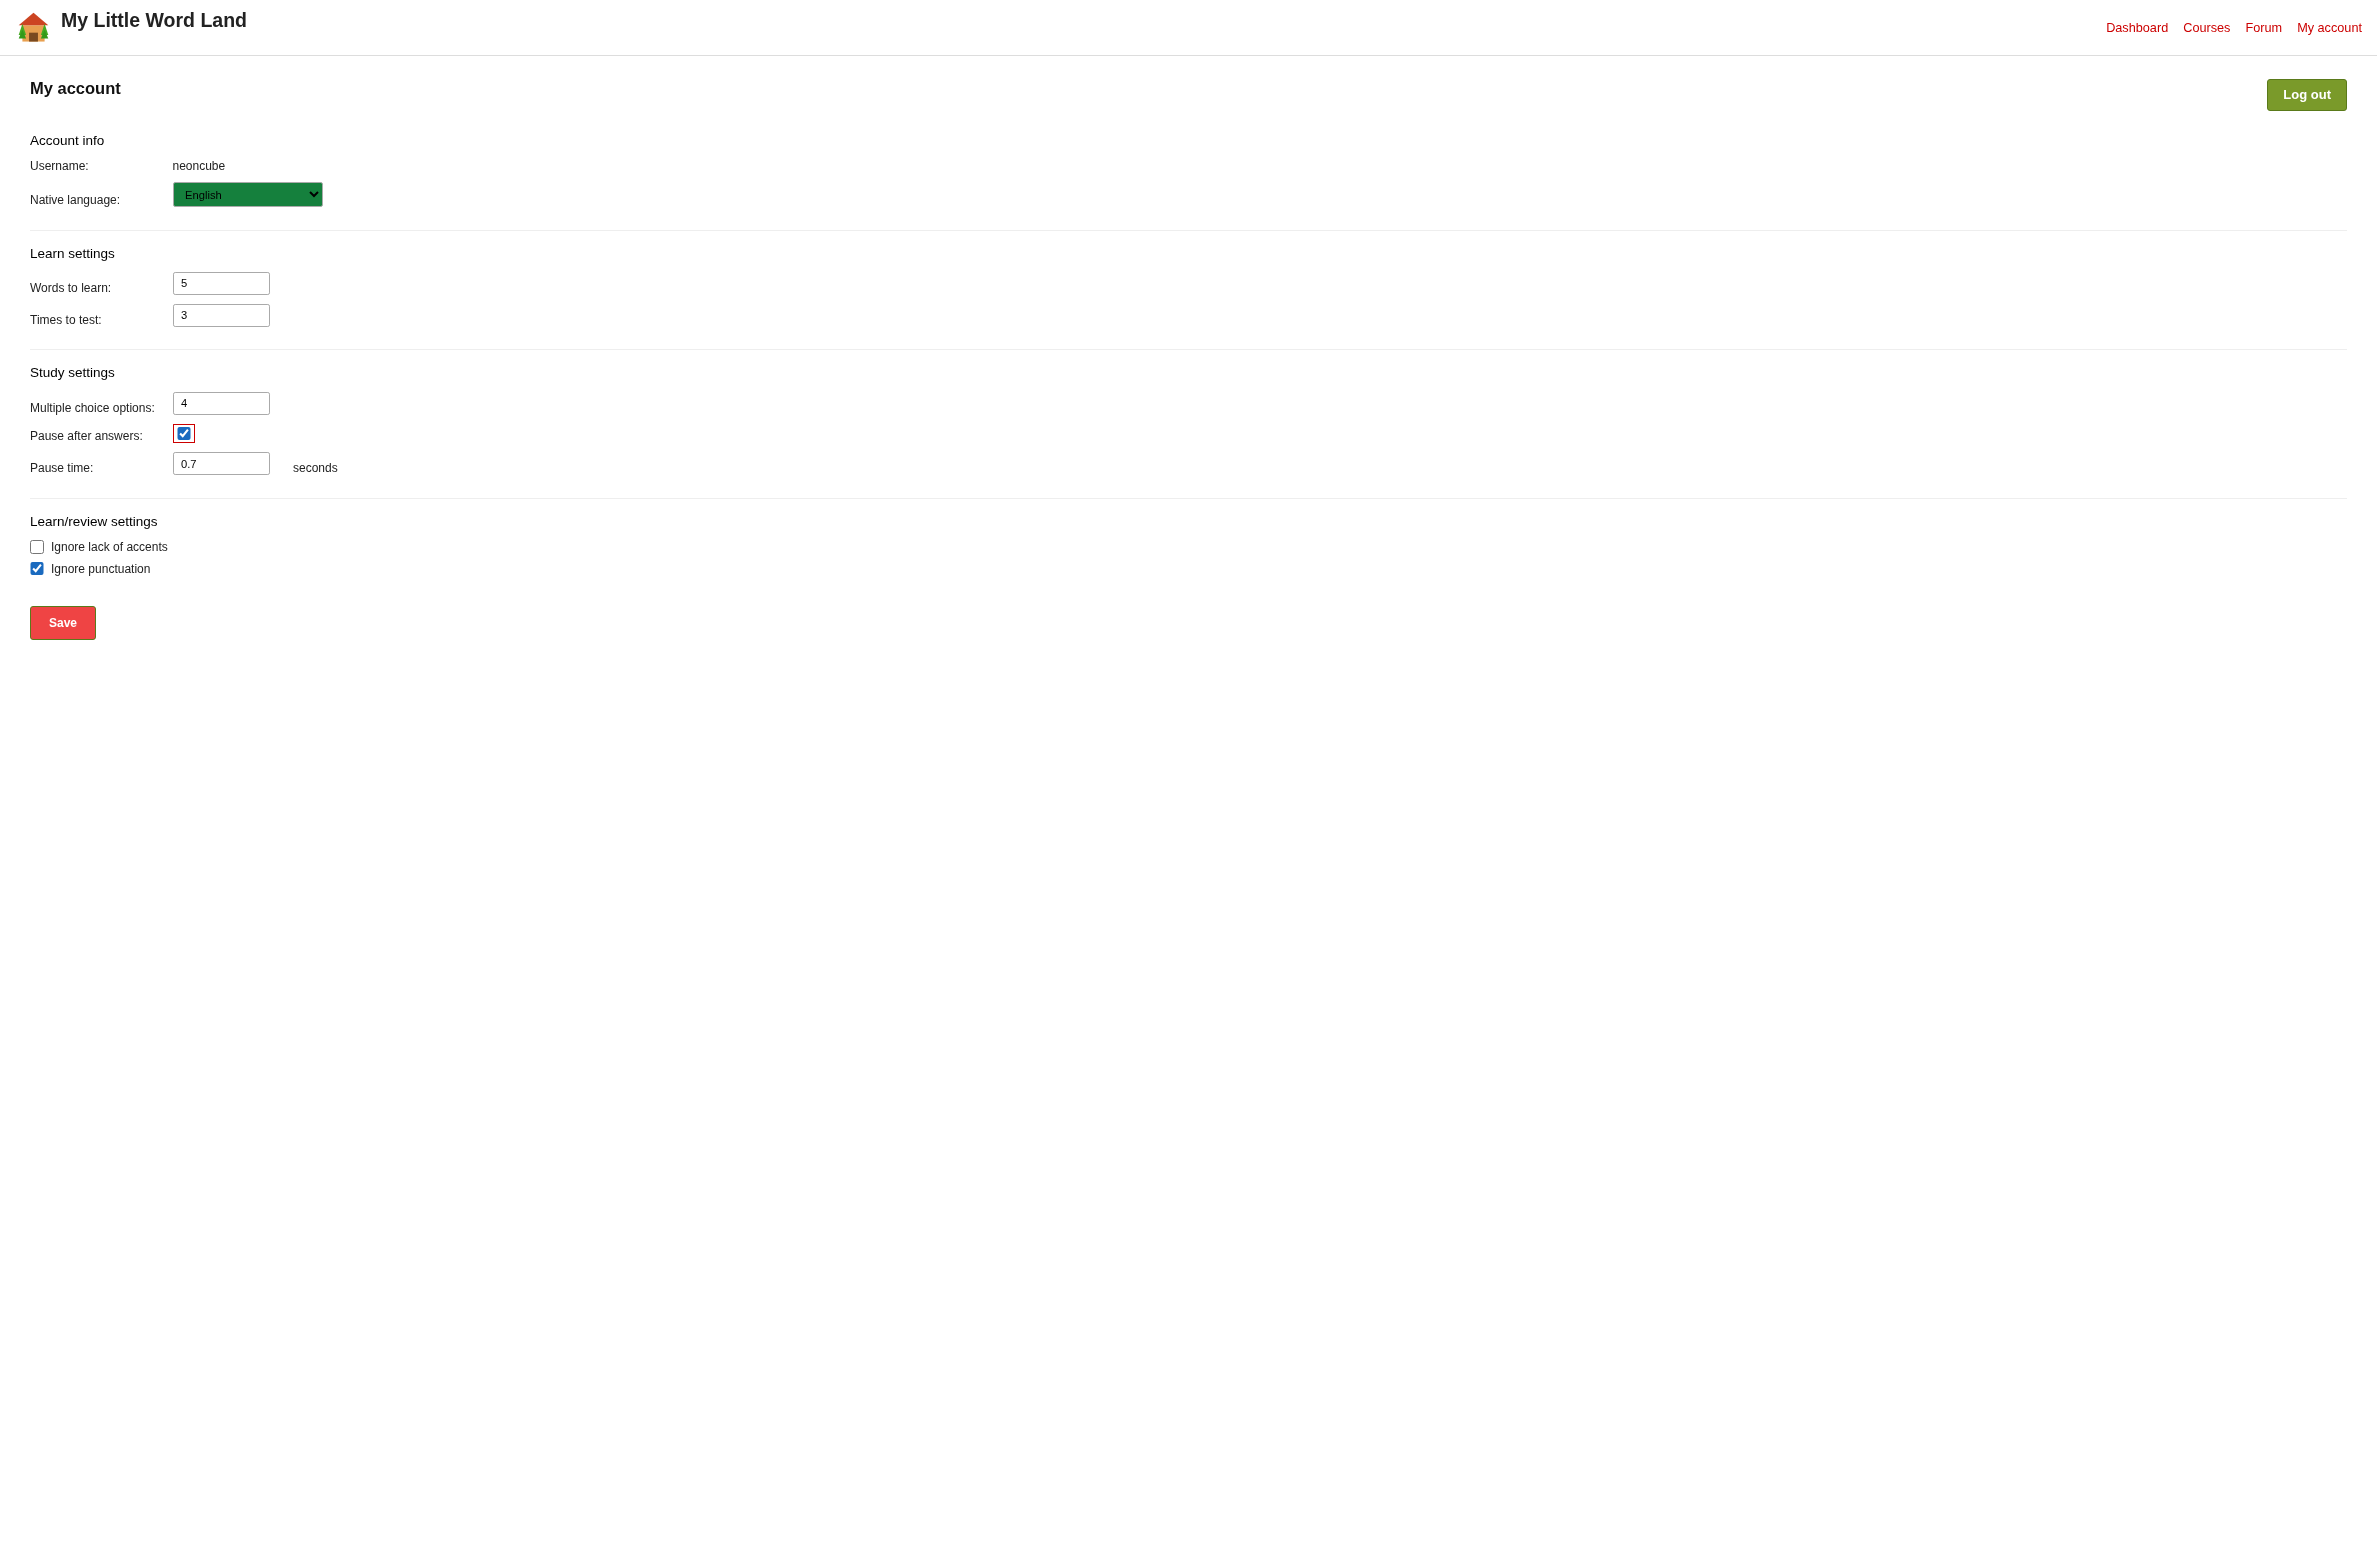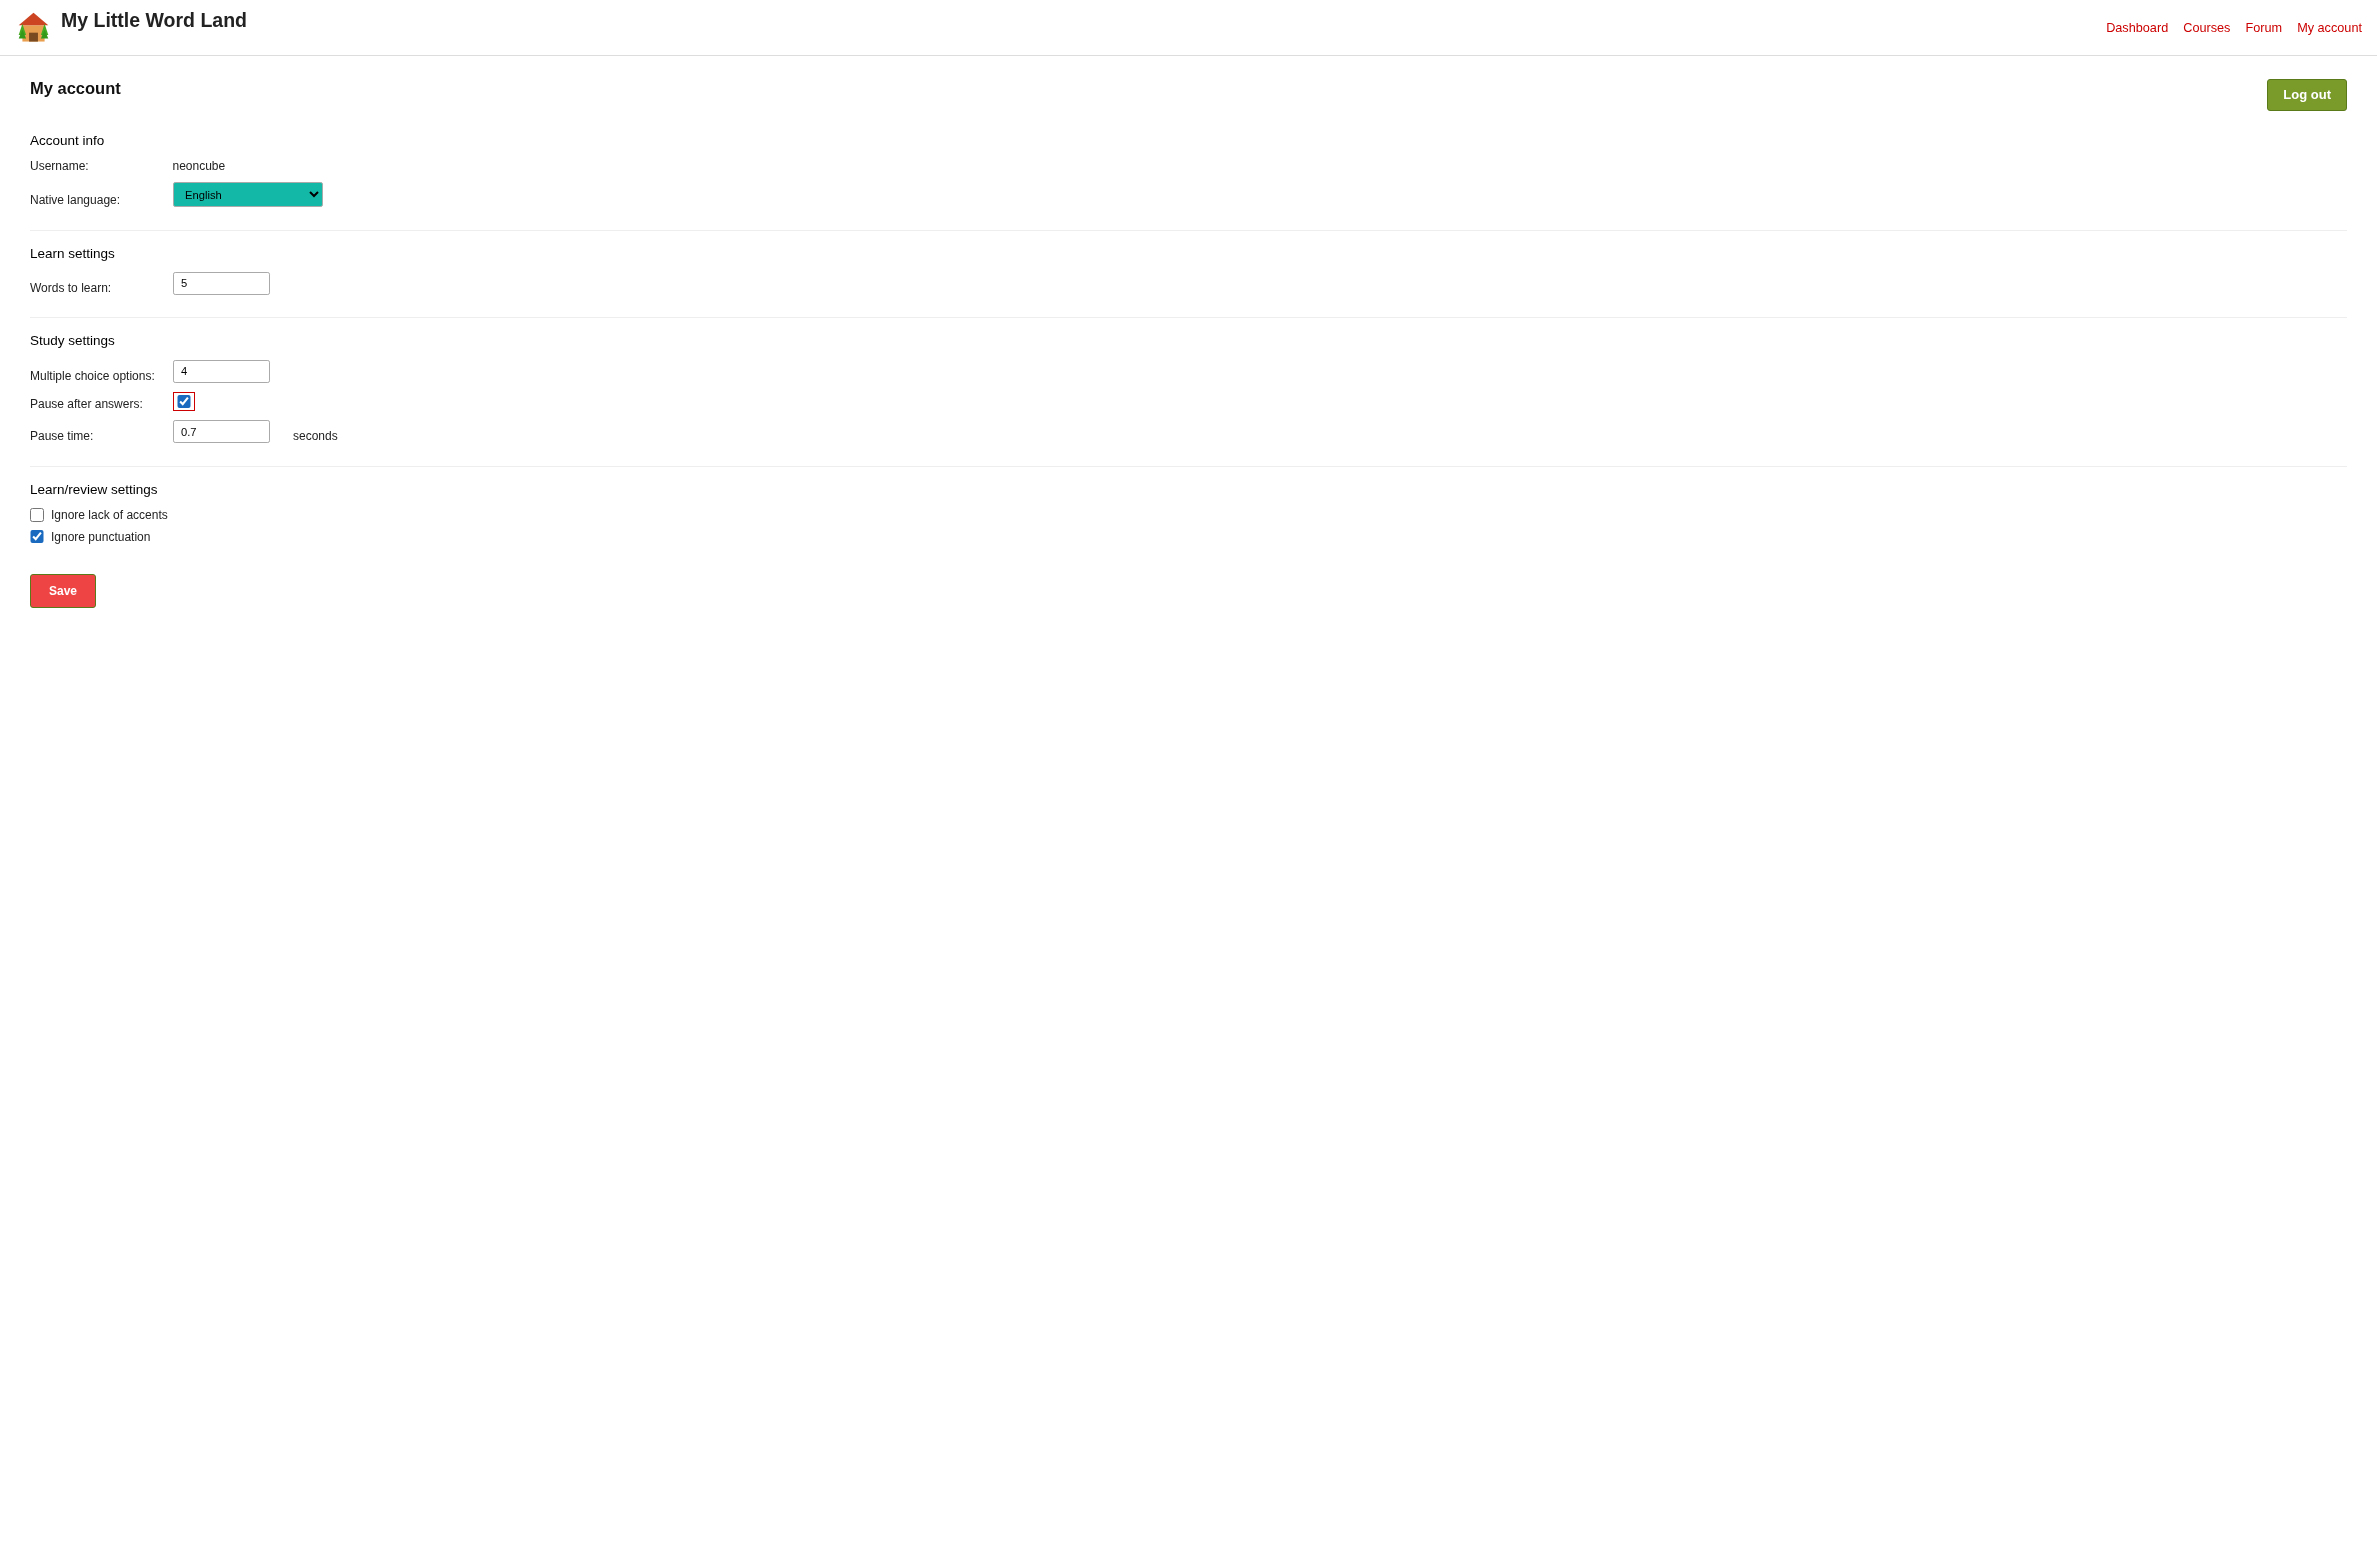--- a/index.html
+++ b/index.html
@@ -120,21 +120,21 @@
     .field-value {
       color: #222;
       font-size: 12px;
     }
 
     select.field-select {
       padding: 4.5px 22.5px 4.5px 7.5px;
       font-size: 11.2px;
       border: 0.7px solid #aaa;
       border-radius: 2.2px;
-      background: #14b8a6;
+      background: #15803d;
       min-width: 150px;
       cursor: pointer;
       appearance: auto;
     }
 
     input[type="number"].field-number {
       padding: 4.5px 7.5px;
       font-size: 11.2px;
       border: 0.7px solid #aaa;
       border-radius: 2.2px;
@@ -256,20 +256,24 @@
 
   
   <div class="section">
     <div class="section-title">Learn settings</div>
 
     <div class="field-row">
       <span class="field-label">Words to learn:</span>
       <input type="number" class="field-number" value="5" min="1" max="100" style="">
     </div>
 
+    <div class="field-row">
+      <span class="field-label">Times to test:</span>
+      <input type="number" class="field-number" value="3" min="1" max="100" style="">
+    </div>
   </div>
 
   <hr class="divider">
 
   
   <div class="section">
     <div class="section-title">Study settings</div>
 
     <div class="field-row">
       <span class="field-label">Multiple choice options:</span>

